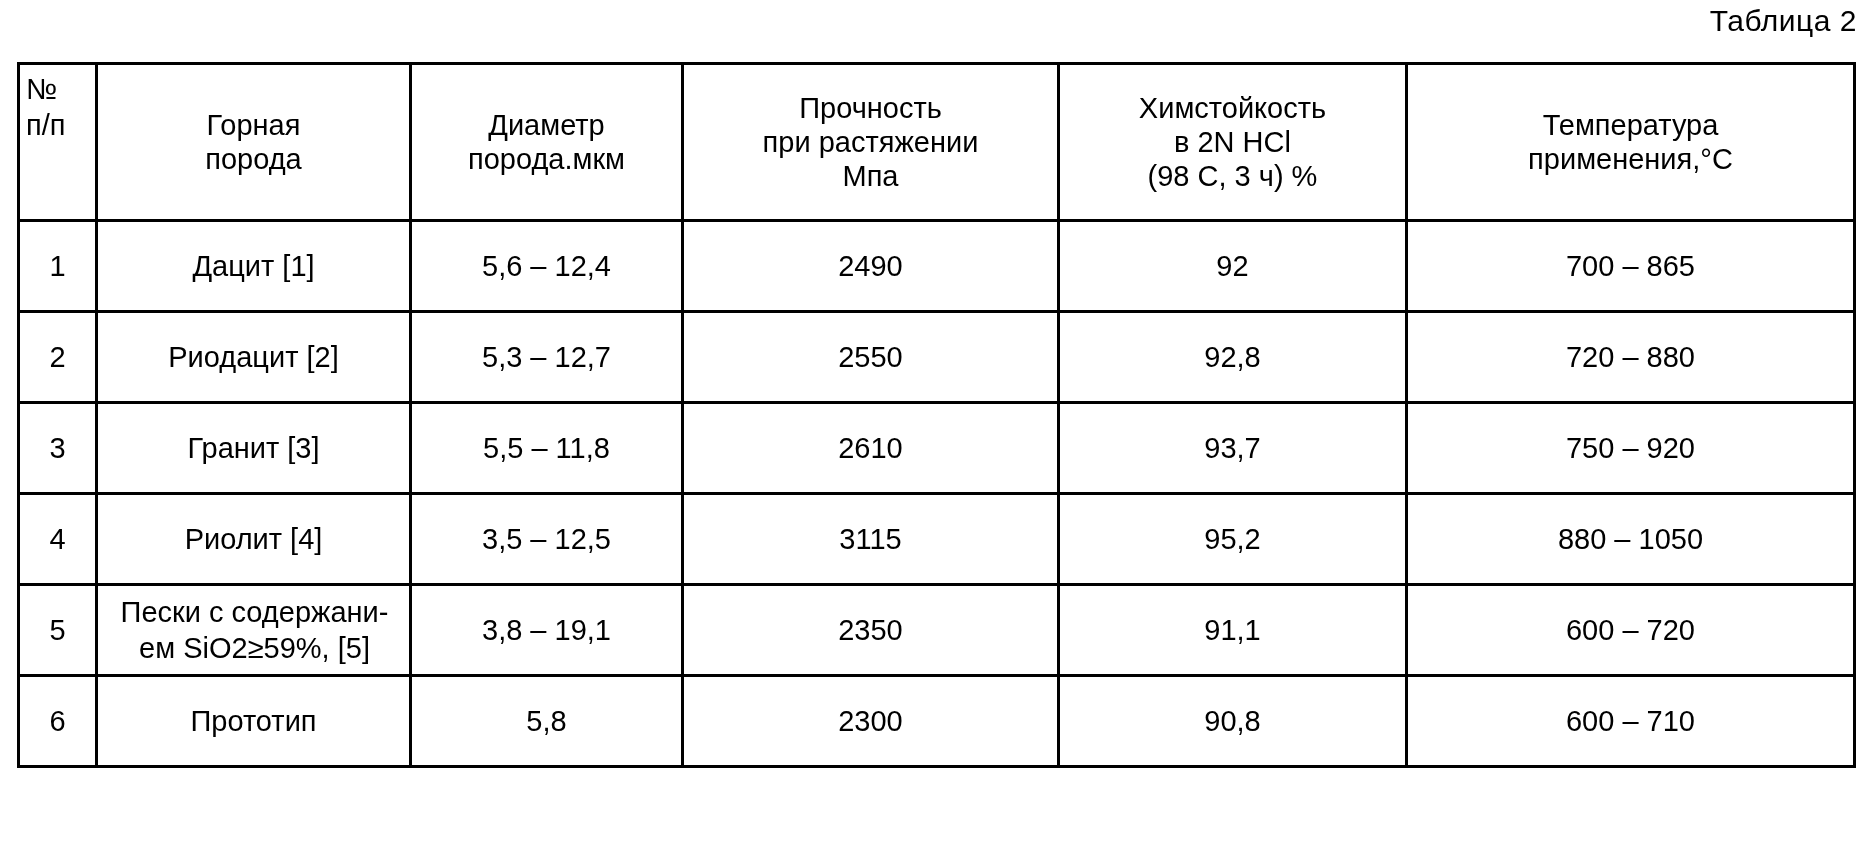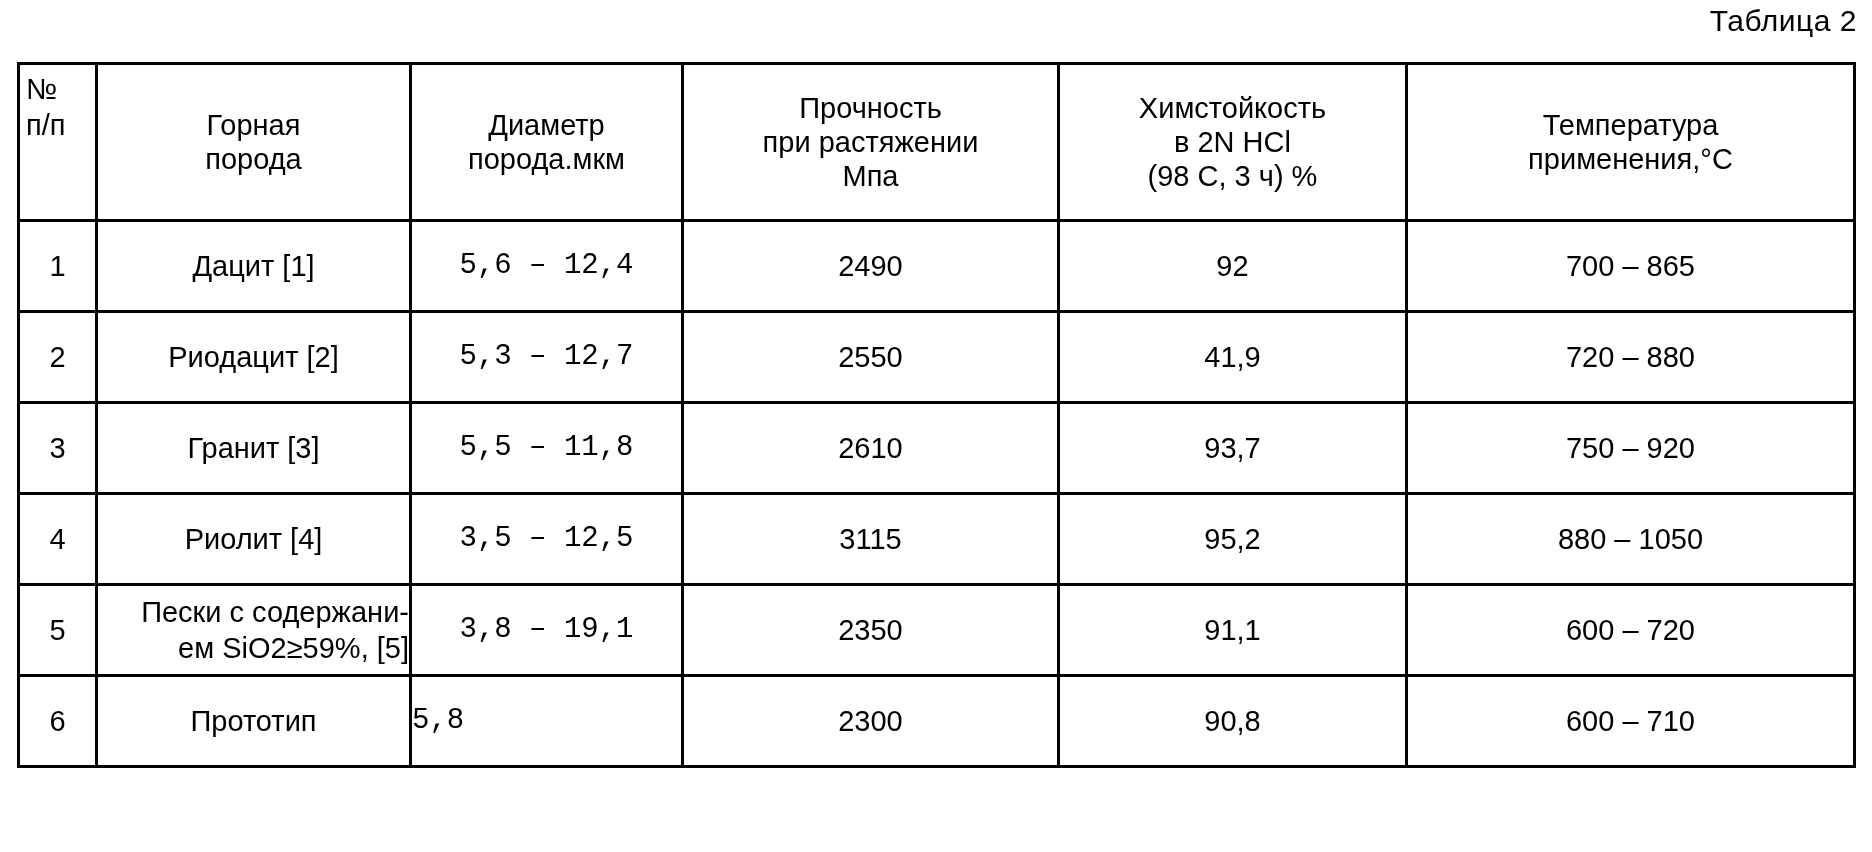--- a/index.html
+++ b/index.html
@@ -79,31 +79,30 @@
   td.num {
     text-align: right;
     padding-right: 6px;
     vertical-align: bottom;
     padding-bottom: 6px;
   }
   td.rock {
     text-align: center;
   }
   td.rock.two-line {
-    text-align: right;
+    text-align: center;
     padding-left: 2px;
     line-height: 1.25;
   }
   td.diam {
     text-align: left;
     padding-left: 18px;
-    font-family: Liberation Mono, monospace;
   }
   td.diam.center {
-    text-align: left;
+    text-align: center;
     padding-left: 0;
   }
   .hdr-line { display: block; }
   .nowrap { white-space: nowrap; }
 </style>
 </head>
 <body>
 
 <div class="page">
 
@@ -158,21 +157,21 @@
           <td>2490</td>
           <td>92</td>
           <td>700 – 865</td>
         </tr>
 
         <tr class="tall">
           <td class="num">2</td>
           <td class="rock">Риодацит [2]</td>
           <td class="diam">5,3  –  12,7</td>
           <td>2550</td>
-          <td>41,9</td>
+          <td>92,8</td>
           <td>720 – 880</td>
         </tr>
 
         <tr class="tall">
           <td class="num">3</td>
           <td class="rock">Гранит [3]</td>
           <td class="diam">5,5  –  11,8</td>
           <td>2610</td>
           <td>93,7</td>
           <td>750 – 920</td>

